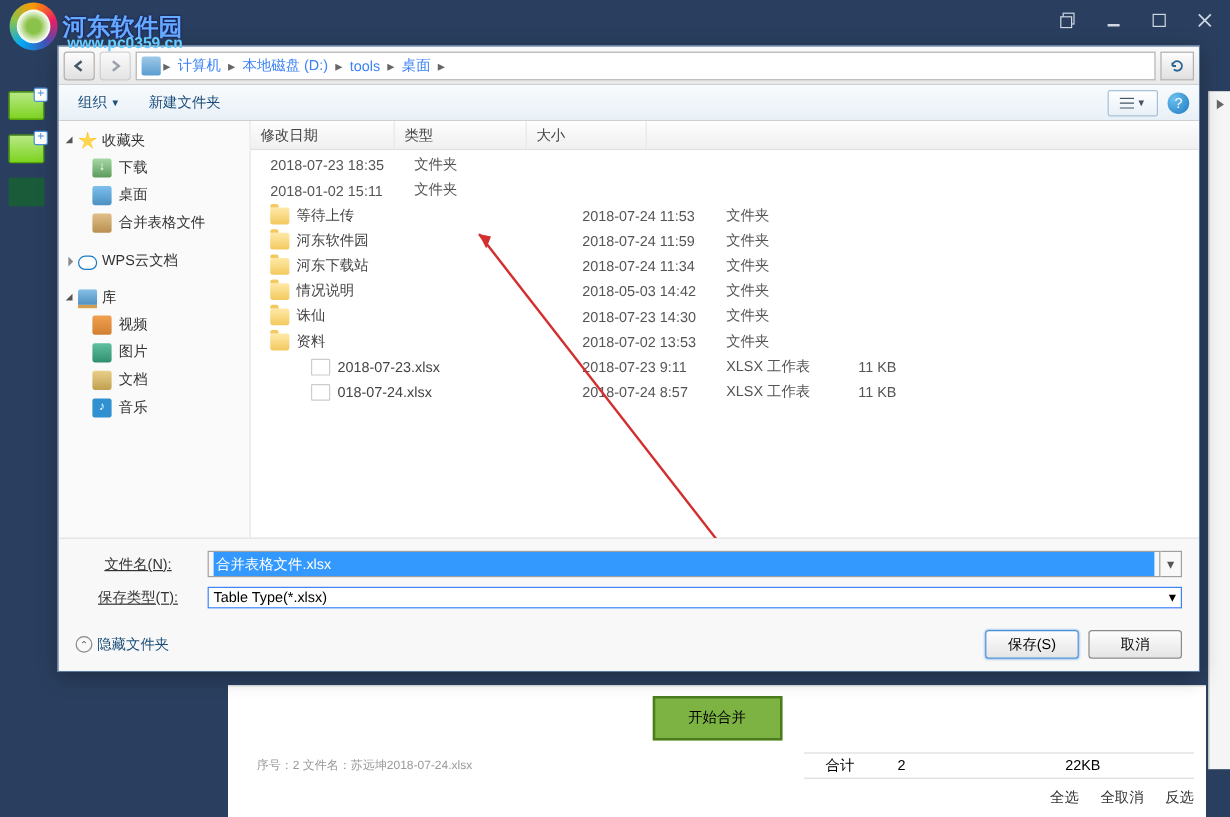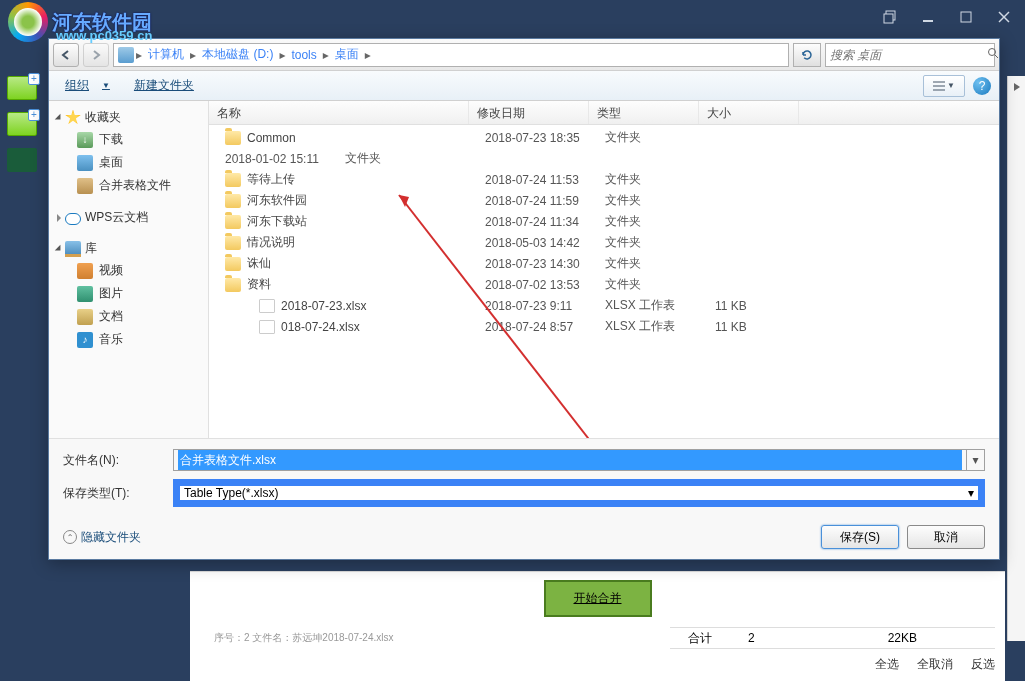--- a/index.html
+++ b/index.html
@@ -19,21 +19,21 @@
 .left-rail { position: absolute; left: 0; top: 76px; width: 44px; display: flex; flex-direction: column; gap: 12px; align-items: center; }
 .rail-item { width: 30px; height: 24px; position: relative; }
 .rail-item.green { background: linear-gradient(#b8e986,#7ed321); border: 1px solid #5a0; border-radius: 2px; }
 .rail-item.dark { background: #1a5c3a; border-radius: 2px; }
 .plus { position: absolute; right: -4px; top: -4px; width: 12px; height: 12px; background: #fff; border: 1px solid #4a90d9; color: #4a90d9; font-size: 10px; line-height: 10px; text-align: center; border-radius: 2px; }
 
 .right-panel { position: absolute; right: 0; top: 76px; width: 18px; bottom: 40px; background: #f5f5f5; border-left: 1px solid #d0d0d0; display:flex; align-items:flex-start; justify-content:center; padding-top:6px;}
 .right-panel svg{width:10px;height:10px;color:#666;}
 
 .bottom-area { position: absolute; left: 190px; right: 20px; bottom: 0; height: 110px; background: #fff; border-top: 1px solid #ddd; }
-.start-btn { position: absolute; left: 50%; transform: translateX(-50%); top: 8px; padding: 8px 28px; background: #7cb342; border: 2px solid #4a7c1f; color: #000; cursor: pointer; text-decoration: underline; }
+.start-btn { position: absolute; left: 50%; transform: translateX(-50%); top: 8px; padding: 8px 28px; background: #7cb342; border: 2px solid #4a7c1f; color: #000; cursor: pointer; }
 .info-row { position: absolute; bottom: 36px; left: 24px; color: #999; font-size: 10px; }
 .tot-row { position: absolute; bottom: 32px; right: 10px; left: 480px; height: 22px; border-top: 1px solid #ddd; border-bottom: 1px solid #ddd; display: flex; align-items: center; }
 .tot-row span { padding: 0 18px; }
 .sel-row { position: absolute; bottom: 8px; right: 10px; display: flex; gap: 18px; }
 .sel-row span { color: #333; cursor: pointer; }
 
 
 .dialog { position: absolute; left: 48px; top: 38px; width: 952px; height: 522px; background: #fff; border: 1px solid #5a7aa0; box-shadow: 0 4px 16px rgba(0,0,0,.3); display: flex; flex-direction: column; }
 .dlg-titlebar { height: 28px; background: linear-gradient(#f7f7f7,#eaeaea); border-bottom: 1px solid #d0d0d0; display: flex; align-items: center; padding: 0 6px; }
 .dlg-title { flex: 1; font-size: 12px; color: #333; padding-left: 4px; }
@@ -44,21 +44,21 @@
 .bc-bar { flex: 1; height: 24px; border: 1px solid #b0b0b0; background: #fff; display: flex; align-items: center; padding: 0 4px; gap: 2px; }
 .bc-ico { width: 16px; height: 16px; background: linear-gradient(#9ecae8,#5a9dd0); border-radius: 2px; }
 .bc { padding: 0 4px; cursor: pointer; color: #3b82f6; }
 .bc-sep { color: #666; }
 .refresh-btn { width: 28px; height: 24px; border: 1px solid #b0b0b0; background: linear-gradient(#fdfdfd,#e0e0e0); display: flex; align-items: center; justify-content: center; cursor: pointer; color: #2a6496; }
 .search-box { width: 170px; height: 24px; border: 1px solid #b0b0b0; background: #fff; display: flex; align-items: center; padding: 0 4px; }
 .search-box input { border: none; outline: none; flex: 1; font-style: italic; color: #888; }
 .search-box .si { color: #666; }
 
 .tool-row { height: 30px; background: linear-gradient(#f8fbfd,#e8f0f7); border-bottom: 1px solid #d0d0d0; display: flex; align-items: center; padding: 0 8px; gap: 8px; }
-.tool-btn { padding: 3px 8px; color: #1a4d7a; cursor: pointer; display: flex; align-items: center; gap: 13px; border-radius:2px;text-decoration:underline;}
+.tool-btn { padding: 3px 8px; color: #1a4d7a; cursor: pointer; display: flex; align-items: center; gap: 3px; border-radius:2px;}
 .tool-spacer { flex: 1; }
 .view-btn { width: 42px; height: 22px; border: 1px solid #a8c0d8; background: linear-gradient(#fff,#e8f0f7); border-radius: 2px; display:flex;align-items:center;justify-content:center;gap:2px;}
 .help-btn { width: 18px; height: 18px; border-radius: 50%; background: radial-gradient(circle at 30% 30%, #6ec0f0, #1a7ac0); color: #fff; text-align: center; line-height: 18px; cursor: pointer; }
 
 .body-row { flex: 1; display: flex; min-height: 0; }
 .sidebar { width: 160px; background: #fafafa; border-right: 1px solid #e0e0e0; overflow-y: auto; padding: 6px 0; }
 .sb-group { margin-bottom: 10px; }
 .sb-head { display: flex; align-items: center; gap: 4px; padding: 2px 8px; color: #333; }
 .sb-item { display: flex; align-items: center; gap: 6px; padding: 3px 8px 3px 28px; cursor: pointer; color: #333; }
 .tri { width: 0; height: 0; border-left: 4px solid #888; border-top: 4px solid transparent; border-bottom: 4px solid transparent; }
@@ -87,24 +87,24 @@
 .fico::before { content: ""; position: absolute; top: -3px; left: 0; width: 7px; height: 3px; background: #f3c95f; border-radius: 2px 2px 0 0; }
 .fico.file { background: #fff; border: 1px solid #ccc; border-radius: 1px; }
 .fico.file::before { display: none; }
 .fl-row .c-name { display: flex; align-items: center; }
 .fl-row .c-size { color: #555; }
 
 .arrow-line { position: absolute; left: 180px; top: 60px; width: 260px; height: 320px; pointer-events: none; }
 
 .form-area { border-top: 1px solid #e0e0e0; padding: 10px 14px 4px; background: #f8f8f8; }
 .form-row { display: flex; align-items: center; margin-bottom: 8px; }
-.form-label { width: 110px; text-align: left; padding-right: 6px; color: #333; }
+.form-label { width: 110px; text-align: center; padding-right: 6px; color: #333; text-decoration: underline; }
 .form-input { flex: 1; height: 22px; border: 1px solid #a0a0a0; padding: 0 4px; }
 .form-input input { width: 100%; height: 100%; border: none; outline: none; background: #3399ff; color: #fff; padding: 0 2px; }
-.form-select { flex: 1; height: 28px; border: 7px solid #3b82f6; background: #fff; display: flex; align-items: flex-end; padding: 0 4px; justify-content: space-between; }
+.form-select { flex: 1; height: 18px; border: 1px solid #3b82f6; background: #fff; display: flex; align-items: center; padding: 0 4px; justify-content: space-between; }
 .dd-arrow { width: 18px; height: 18px; border-left: 1px solid #ccc; display: flex; align-items: center; justify-content: center; color: #555; }
 
 .btn-row { display: flex; align-items: center; padding: 6px 14px 10px; background: #f8f8f8; }
 .hide-folders { display: flex; align-items: center; gap: 4px; color: #1a4d7a; cursor: pointer; }
 .circ { width: 14px; height: 14px; border: 1px solid #888; border-radius: 50%; display: flex; align-items: center; justify-content: center; font-size: 8px; color: #555; }
 .spacer { flex: 1; }
 .dlg-btn { min-width: 78px; height: 24px; margin-left: 8px; border: 1px solid #8a8a8a; background: linear-gradient(#fdfdfd,#e5e5e5); border-radius: 3px; cursor: pointer; padding: 0 12px; }
 .dlg-btn.primary { border: 1px solid #4a90d9; box-shadow: 0 0 2px #4a90d9; }
 </style>
 </head>
@@ -200,27 +200,20 @@
         <span class="bc">tools</span>
           <span class="bc-sep">▸</span>
         <span class="bc">桌面</span>
           <span class="bc-sep">▸</span>
       </div>
       <div class="refresh-btn">
           <svg width="14" height="14" viewBox="0 0 14 14">
             <path d="M3 7a4 4 0 1 1 1.2 2.8M3 7V4M3 7h3" fill="none" stroke="currentColor" stroke-width="1.5"></path>
           </svg>
         </div>
-      <div class="search-box">
-        <input placeholder="搜索 桌面" style="">
-        <span class="si"><svg width="12" height="12" viewBox="0 0 12 12">
-              <circle cx="5" cy="5" r="3.5" fill="none" stroke="currentColor"></circle>
-              <line x1="8" y1="8" x2="11" y2="11" stroke="currentColor"></line>
-            </svg></span>
-      </div>
     </div>
 
     <div class="tool-row">
       <div class="tool-btn">
           <span>组织</span> 
           <span style="font-size:8px">▼</span>
         </div>
       <div class="tool-btn">新建文件夹</div>
       <div class="tool-spacer"></div>
       <div class="view-btn">
@@ -282,35 +275,30 @@
             </div>
           <div class="sb-item">
               <span class="ico ico-mus"></span>
               <span>音乐</span>
             </div>
         </div>
       </div>
 
       <div class="filelist">
         <div class="fl-head">
-          <div class="fl-col c-name">名称</div>
           <div class="fl-col c-date">修改日期</div>
           <div class="fl-col c-type">类型</div>
           <div class="fl-col c-size">大小</div>
         </div>
         <div class="fl-body" id="flbody">
           <svg class="arrow-line" viewBox="0 0 260 320">
               <line x1="10" y1="10" x2="248" y2="316" stroke="#d32f2f" stroke-width="2"></line>
               <polygon points="10,10 20,12 16,22" fill="#d32f2f"></polygon>
             </svg>
         <div class="fl-row">
-              <div class="fl-col c-name" style="border:none;">
-                <span class="fico " style=""></span>
-                <span>Common</span>
-              </div>
               <div class="fl-col c-date" style="border:none;color:#555">2018-07-23 18:35</div>
               <div class="fl-col c-type" style="border:none;color:#555">文件夹</div>
               <div class="fl-col c-size" style="border:none"></div>
             </div>
             <div class="fl-row">
               <div class="fl-col c-date" style="border:none;color:#555">2018-01-02 15:11</div>
               <div class="fl-col c-type" style="border:none;color:#555">文件夹</div>
               <div class="fl-col c-size" style="border:none"></div>
             </div>
             <div class="fl-row">

